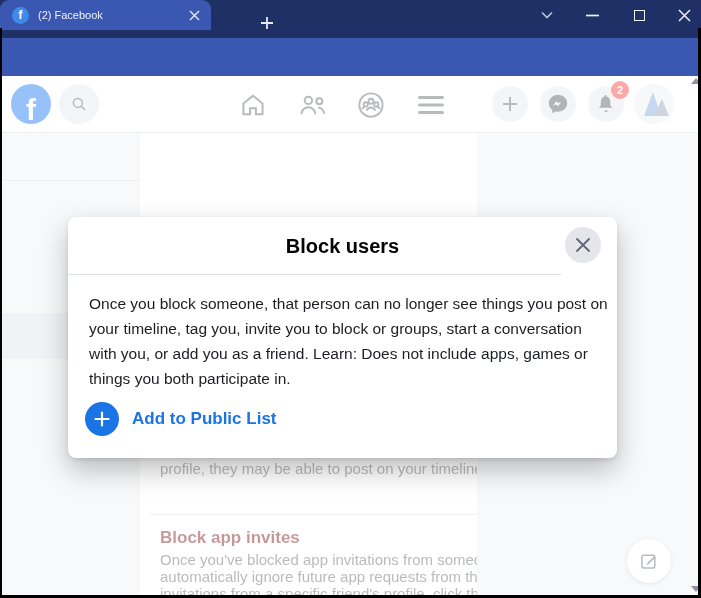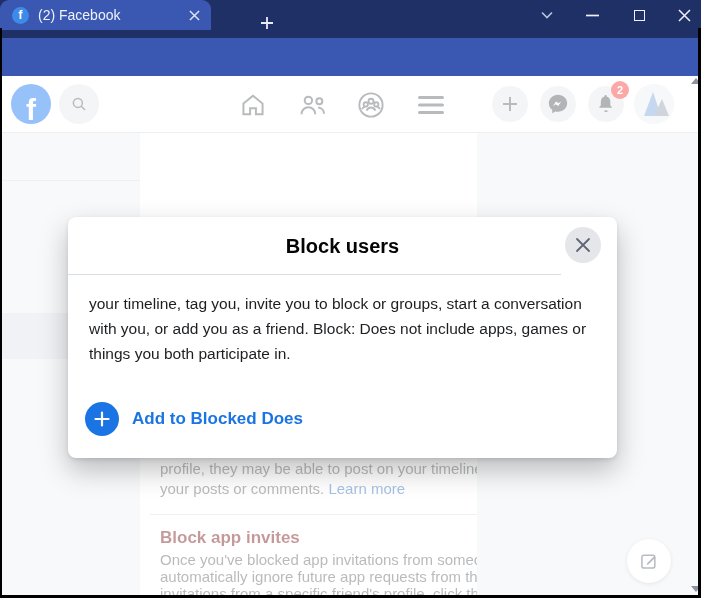--- a/index.html
+++ b/index.html
@@ -7,21 +7,21 @@
   .stage{position:relative;width:701px;height:598px;overflow:hidden;background:#fff;
          font-family:"Liberation Sans",sans-serif;-webkit-font-smoothing:antialiased;}
   .abs{position:absolute;}
 
   
   .titlebar{left:0;top:0;width:701px;height:38px;background:#1e3065;}
   .tab{left:27px;top:8px;width:211px;height:30px;background:#3a57b2;border-radius:9px 9px 0 0;
        display:flex;align-items:center;padding:0 8px 0 12px;}
   .favicon{width:17px;height:17px;border-radius:50%;background:#3e8ae8;color:#fff;
            font-weight:bold;font-size:12px;display:flex;align-items:center;justify-content:center;flex:none;}
-  .tab-title{color:#eef2fb;font-size:14px;margin-left:9px;flex:1;white-space:nowrap;overflow:hidden;}
+  .tab-title{color:#eef2fb;font-size:11px;margin-left:9px;flex:1;white-space:nowrap;overflow:hidden;}
   .tab-close{width:18px;height:18px;display:flex;align-items:center;justify-content:center;color:#dfe5f2;flex:none;}
   .newtab{left:256px;top:12px;width:22px;height:22px;display:flex;align-items:center;justify-content:center;color:#e8ecf5;}
   .wctrl{top:4px;width:30px;height:22px;display:flex;align-items:center;justify-content:center;color:#eef1f8;}
   .wc-restore{width:11px;height:11px;border:1.6px solid #eef1f8;}
 
   .toolbar{left:0;top:38px;width:701px;height:38px;background:#3a57b2;}
   .navbtn{top:45px;width:26px;height:26px;display:flex;align-items:center;justify-content:center;color:#f2f5fc;}
   .omnibox{left:166px;top:44px;width:366px;height:27px;border-radius:14px;background:#25418c;
            display:flex;align-items:center;padding:0 10px 0 14px;}
   .lock{color:#aab6d6;display:flex;align-items:center;}
@@ -269,21 +269,20 @@
   <div class="abs side-div"></div>
   <div class="abs side-sel"></div>
 
   <div class="abs card">
     <div class="sect-h" style="top:157px;">Restricted list</div>
     <div class="sect-p" style="top:179px;">When you add a friend to your Restricted list, they won'</div>
     <div class="sect-p" style="top:199px;">Facebook that you only share to Friends. They may still s</div>
     <div class="sect-p" style="top:216px;">share to Public or on a mutual friend's timeline, and pos</div>
 
     <div class="sect-p" style="top:327px;">profile, they may be able to post on your timeline, tag y</div>
-    <div class="sect-p" style="top:347px;"><span>your posts or comments.</span><span> </span><span class="learnmore">Learn more</span></div>
 
     <div class="card-div"></div>
 
     <div class="sect-h" style="top:395px;">Block app invites</div>
     <div class="sect-p" style="top:418px;">Once you've blocked app invitations from someone's pr</div>
     <div class="sect-p" style="top:435px;">automatically ignore future app requests from that pers</div>
     <div class="sect-p" style="top:452px;">invitations from a specific friend's profile, click the "Igno</div>
   </div>
 
   <div class="abs fab">
@@ -301,31 +300,32 @@
   <div class="abs modal">
     <div class="modal-header">
       <div class="modal-title">Block users</div>
       <div class="modal-close">
         <svg width="16" height="16" viewBox="0 0 16 16">
             <path d="M2 2l12 12M14 2L2 14" stroke="currentColor" stroke-width="1.8" stroke-linecap="round"></path>
           </svg>
       </div>
     </div>
     <div class="modal-body">
+      <div>Once you block someone, that person can no longer see things you post on</div>
       <div>your timeline, tag you, invite you to block or groups, start a conversation</div>
-      <div>with you, or add you as a friend. Block: Does not include apps, games or</div>
+      <div>with you, or add you as a friend. Learn: Does not include apps, games or</div>
       <div>things you both participate in.</div>
     </div>
     <div class="add-row">
       <div class="add-circle">
         <svg width="18" height="18" viewBox="0 0 18 18">
             <path d="M9 2.5v13M2.5 9h13" stroke="currentColor" stroke-width="2.2" stroke-linecap="round"></path>
           </svg>
       </div>
-      <div class="add-label">Add to Blocked Does</div>
+      <div class="add-label">Add to Public List</div>
     </div>
   </div>
 
   <div class="abs b-left"></div>
   <div class="abs b-right"></div>
   <div class="abs b-bottom"></div>
 
 </div>
 
 </body></html>

